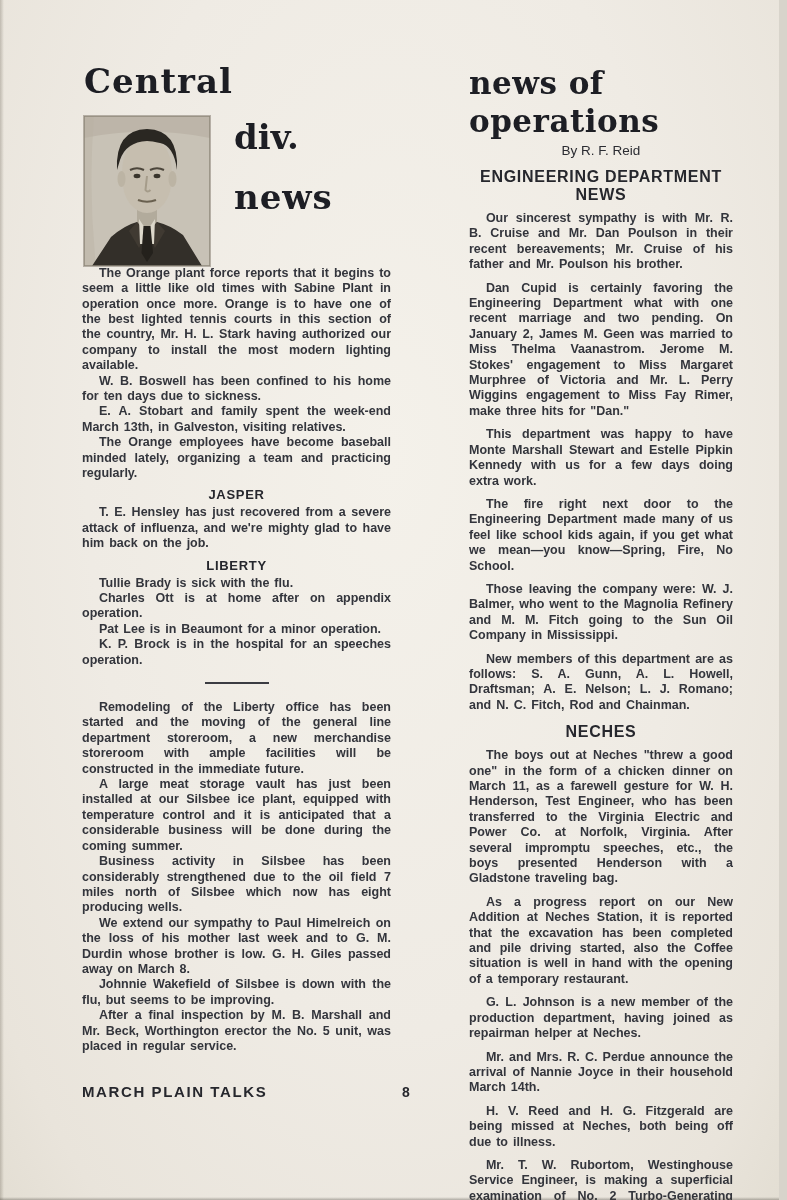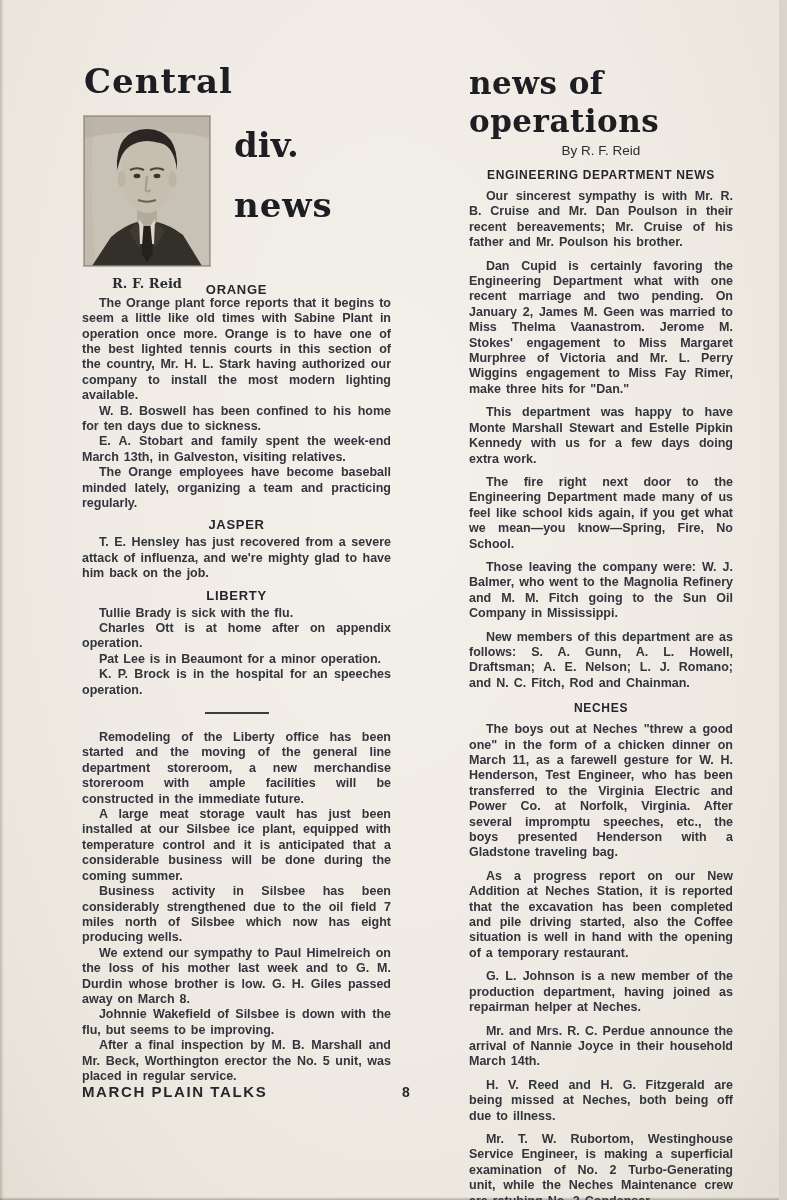--- a/index.html
+++ b/index.html
@@ -17,31 +17,31 @@
   .col-left{width:309px;flex:none;}
   .col-right{flex:1;min-width:0;margin-left:48px;}
 
   .masthead{font-family:"DejaVu Serif", serif;font-weight:bold;color:#1d1e24;}
   .mh-central{font-size:34px;line-height:1.05;margin:0 0 16px 2px;letter-spacing:1px;}
   .photo-row{display:flex;}
   .portrait{margin:0 0 0 2px;width:126px;height:150px;flex:none;
     box-shadow:0 0 0 1px rgba(110,102,88,.45);}
   .portrait svg{display:block;}
   .mh-stack{margin-left:24px;padding-top:4px;}
-  .mh-2{font-size:34px;line-height:1;margin-top:8px;}
+  .mh-2{font-size:34px;line-height:1;}
   .mh-3{font-size:34px;line-height:1;margin-top:26px;letter-spacing:1px;}
 
   .caption-row{position:relative;height:20px;margin-top:10px;}
   .photo-caption{position:absolute;left:2px;width:126px;text-align:center;
     font-family:"DejaVu Serif", serif;font-weight:bold;font-size:13px;color:#2b2c32;}
   .heading-inline{position:absolute;left:0;right:0;text-align:center;}
 
   .sec-heading{font-size:13px;font-weight:bold;text-align:center;letter-spacing:.7px;
     color:#26272d;margin:6px 0 3px;}
-  .col-right .sec-heading{margin:10px 0 7px;font-size:12px;}
+  .col-right .sec-heading{margin:10px 0 7px;font-size:16px;}
   .para{font-size:12.5px;line-height:15.4px;font-weight:bold;text-align:justify;
     text-indent:1.35em;margin:0;word-spacing:1.5px;color:#33353c;}
   .col-right .para{margin-bottom:8px;}
   .divider{width:64px;height:2px;background:#3b3c42;margin:14px auto 16px;}
 
   .mh-right{font-size:31px;line-height:38px;margin:0;letter-spacing:.5px;}
   .byline{font-size:13.5px;font-weight:normal;text-align:center;margin:3px 0 9px;color:#2b2c32;}
 
   .footer-title{position:absolute;left:82px;top:1083px;font-size:15px;font-weight:bold;
     letter-spacing:1.6px;color:#26272d;}
@@ -80,24 +80,20 @@
             <path d="M59.5 110 L66.5 110 L69 137 L63 146 L57.5 137 Z" fill="#24211c"></path>
             <rect width="126" height="150" fill="none" stroke="#8f887a" stroke-width="1.5"></rect>
           </svg>
         </figure>
         <div class="mh-stack">
           <div class="masthead mh-2">div.</div>
           <div class="masthead mh-3">news</div>
         </div>
       </div>
 
-      <div class="caption-row">
-        <span class="photo-caption">R. F. Reid</span>
-        <span class="sec-heading heading-inline">ORANGE</span>
-      </div>
 
       <div id="left-sections">
           <p class="para">The Orange plant force reports that it begins to seem a little like old times with Sabine Plant in operation once more. Orange is to have one of the best lighted tennis courts in this section of the country, Mr. H. L. Stark having authorized our company to install the most modern lighting available.</p>
           <p class="para">W. B. Boswell has been confined to his home for ten days due to sickness.</p>
           <p class="para">E. A. Stobart and family spent the week-end March 13th, in Galveston, visiting relatives.</p>
           <p class="para">The Orange employees have become baseball minded lately, organizing a team and practicing regularly.</p>
           <h3 class="sec-heading">JASPER</h3>
           <p class="para">T. E. Hensley has just recovered from a severe attack of influenza, and we're mighty glad to have him back on the job.</p>
           <h3 class="sec-heading">LIBERTY</h3>
           <p class="para">Tullie Brady is sick with the flu.</p>

